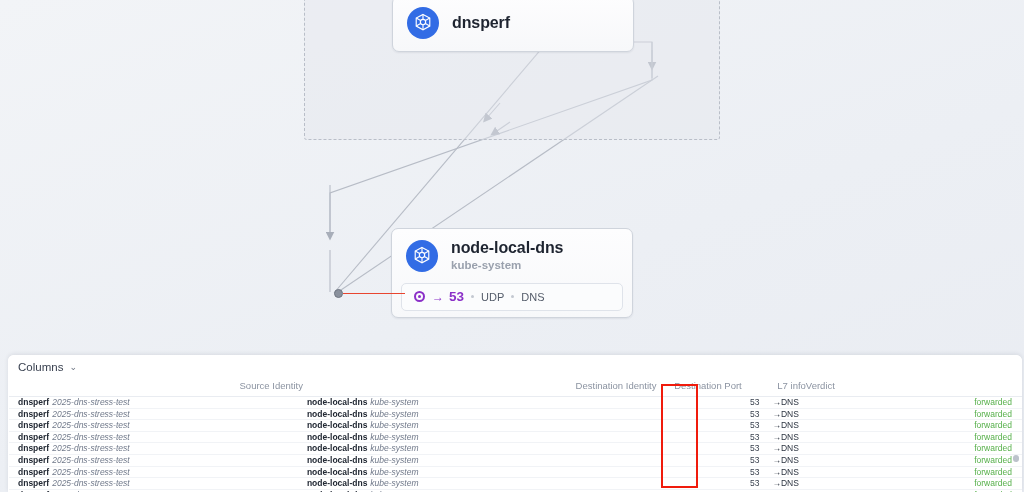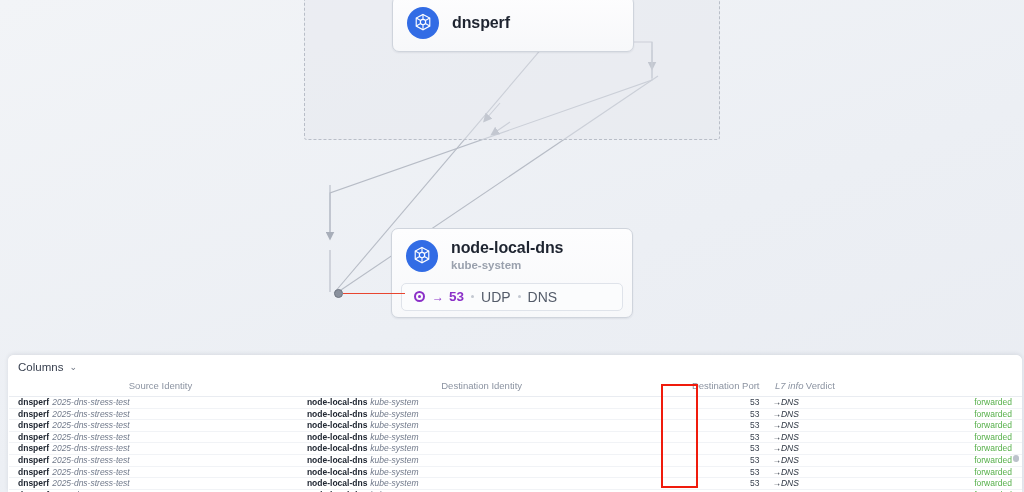--- a/index.html
+++ b/index.html
@@ -72,21 +72,21 @@
   .port-ic {
     width: 11px; height: 11px; border-radius: 50%;
     border: 2px solid #8b30c8;
     display:flex;align-items:center;justify-content:center;
     flex:0 0 auto;
   }
   .port-ic i { width:3px;height:3px;border-radius:50%;background:#8b30c8;display:block; }
   .port-arrow { color:#8b30c8; font-size: 12px; margin: 0 5px 0 7px; font-weight:bold; }
   .port-num { color:#8b30c8; font-size: 13.5px; font-weight:bold; }
   .port-dot { width:3px;height:3px;border-radius:50%;background:#c3c8d1;margin:0 7px; }
-  .port-lab { color:#545c6a; font-size:14px; }
+  .port-lab { color:#545c6a; font-size:11px; }
 
   .node-dot {
     position:absolute; width:9px; height:9px; border-radius:50%;
     background:#8a919d; border:1px solid #6f7682;
   }
   .red-edge {
     position:absolute; height:0; border-top:1.5px solid #e8452f;
   }
 
   
@@ -109,40 +109,40 @@
     display:flex;align-items:center;gap:6px;
     font-size: 11.5px; color:#394150;
   }
   .chev { font-size:9px; color:#6b7380; }
 
   table { width: 100%; border-collapse: collapse; table-layout: fixed; }
   thead th {
     font-size: 9.5px;
     font-weight: normal;
     color: #8b93a1;
-    text-align: center;
+    text-align: right;
     padding: 2px 0 5px 0;
     background: #fff;
     border-bottom: 1px solid #e9ecf1;
     white-space: nowrap;
   }
   tbody td {
     font-size: 8.5px;
     padding: 0;
     height: 10.6px;
     line-height: 10.6px;
     border-bottom: 1px solid #f1f3f6;
     white-space: nowrap;
     overflow: hidden;
     color:#3a424f;
   }
   .c-src   { width: 292px; padding-left: 10px !important; }
   .c-dst   { width: 350px; padding-left: 4px !important; }
   .c-port  { width: 110px; text-align: right; padding-right: 8px !important; }
-  .c-l7    { width: 38px; padding-left: 5px !important; font-style: italic; }
+  .c-l7    { width: 38px; padding-left: 5px !important; }
   .c-verd  { width: 214px; text-align: right; padding-right: 10px !important; }
 
   .ident-name { font-weight: bold; color:#222934; }
   .ident-ns { font-style: italic; color:#70798a; margin-left:3px;margin-top:48px; }
   .verdict-fwd { color:#57b04b; }
   .l7v { color:#2c3441; }
 
   
   #l7-highlight {
     position:absolute;
@@ -265,21 +265,21 @@
         <span>Columns</span>
         <span class="chev">⌄</span>
       </span>
     </div>
 
     <table>
       <thead>
         <tr>
           <th class="c-src">Source Identity</th>
           <th class="c-dst">Destination Identity</th>
-          <th class="c-port" style="text-align:right">Destination Port</th>
+          <th class="c-port" style="text-align:center">Destination Port</th>
           <th class="c-l7">L7 info</th>
           <th class="c-verd" style="text-align:left">Verdict</th>
         </tr>
       </thead>
       <tbody id="tbody">
           <tr>
             <td class="c-src"><span class="ident-name">dnsperf</span><span class="ident-ns">2025-dns-stress-test</span></td>
             <td class="c-dst"><span class="ident-name">node-local-dns</span><span class="ident-ns">kube-system</span></td>
             <td class="c-port">53</td>
             <td class="c-l7"><span class="l7v">→DNS</span></td>

